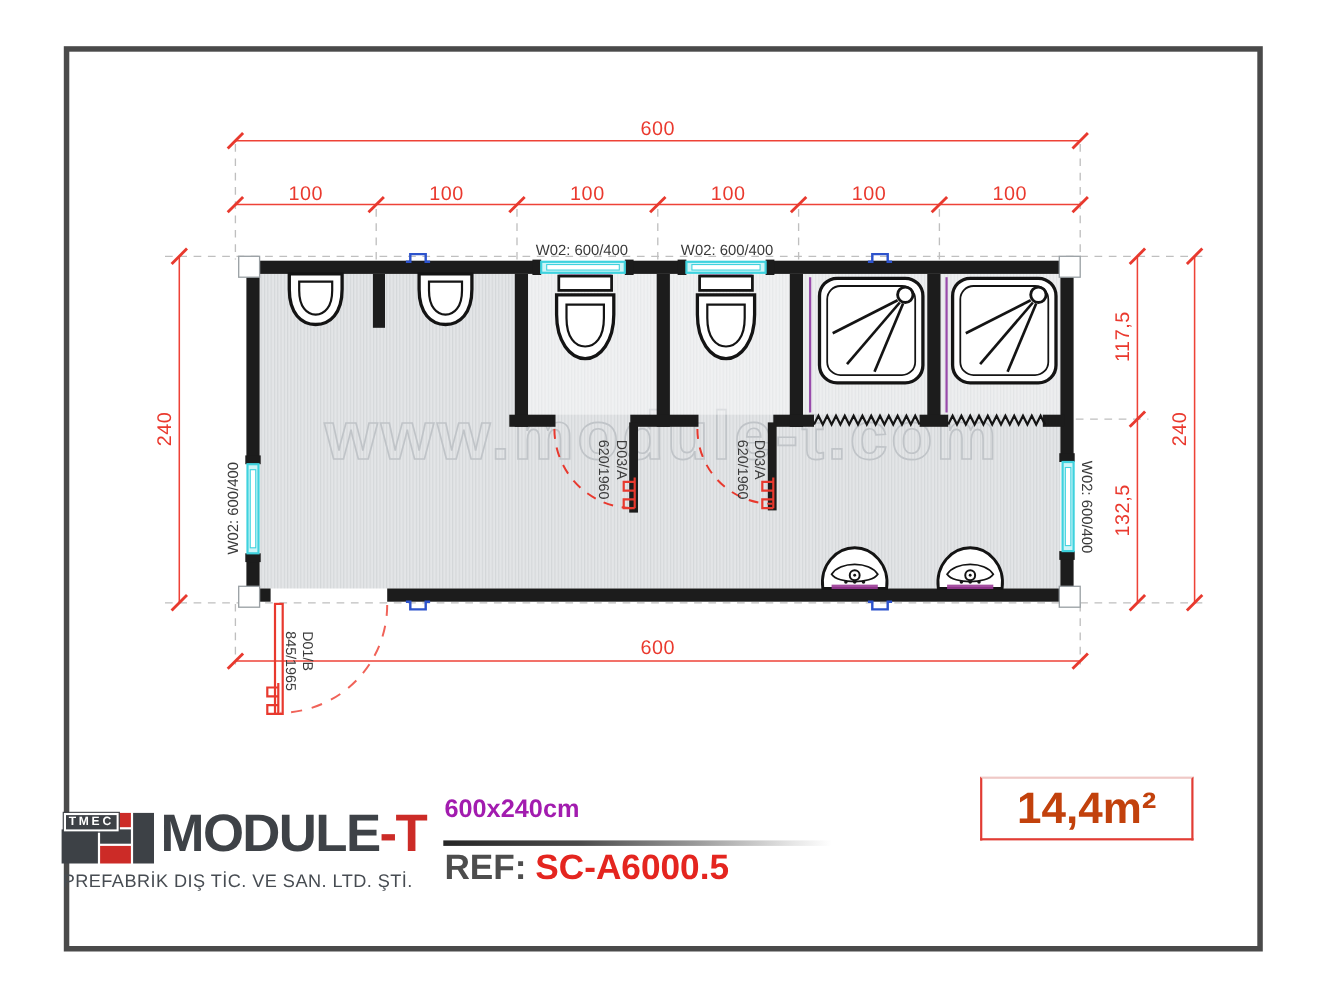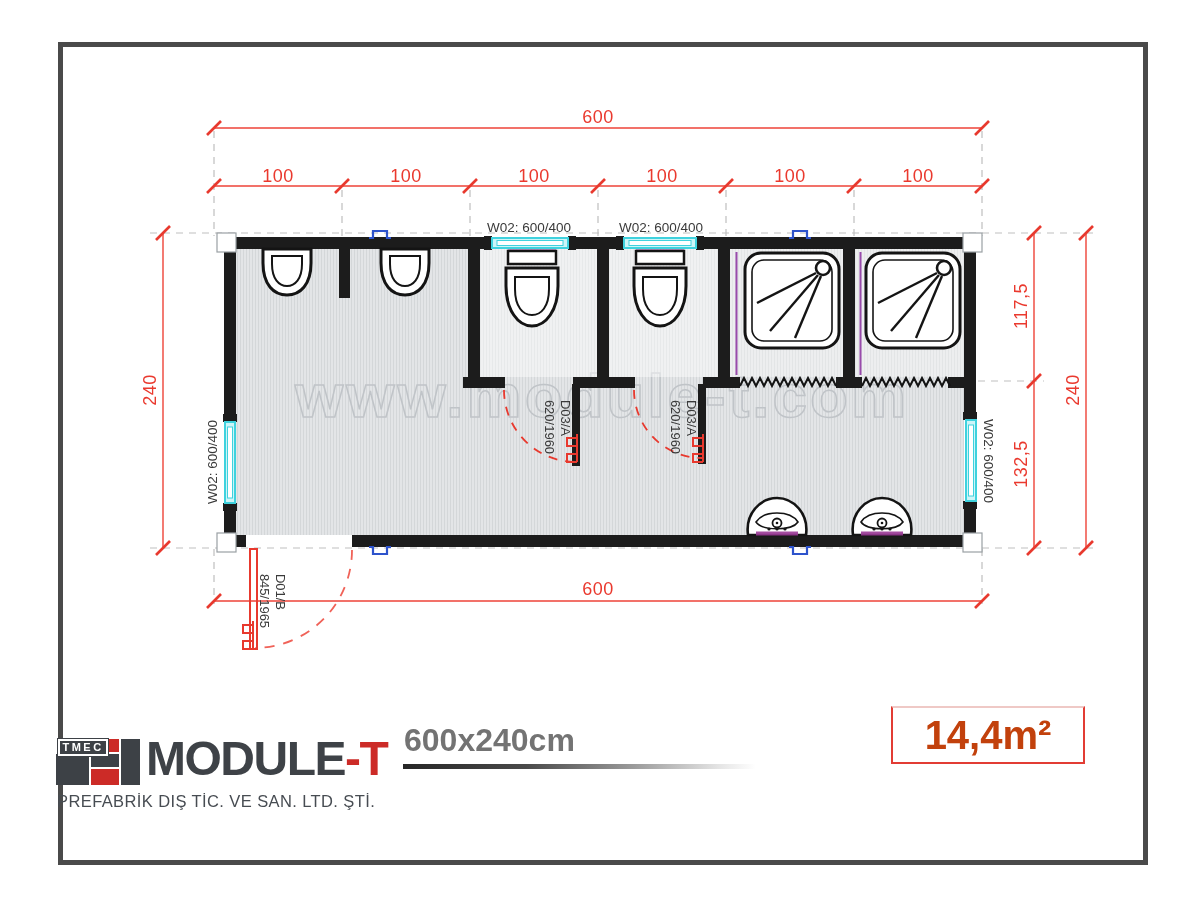--- a/index.html
+++ b/index.html
@@ -19,21 +19,21 @@
   .dk{background:#3d4146;}
   .rd{background:#cc2b27;}
   #tmec-box{position:absolute;left:58px;top:739px;width:46px;height:13px;background:#3d4146;
     border:2px solid #ffffff;outline:1px solid #3d4146;color:#fff;font-size:11px;font-weight:700;
     letter-spacing:2.5px;text-align:center;line-height:13px;}
   #brand{position:absolute;left:146px;top:731px;font-size:48px;font-weight:700;
     letter-spacing:-1.5px;color:#3e4247;text-align:center;}
   #brand .suffix{color:#cc2b27;}
   #tagline{position:absolute;left:57px;top:792px;font-size:16.5px;font-weight:400;
     color:#474c52;letter-spacing:.4px;}
-  #size-text{position:absolute;left:404px;top:722px;font-size:32px;font-weight:600;color:#737373;}
+  #size-text{position:absolute;left:404px;top:722px;font-size:23px;font-weight:600;color:#a21caf;}
   #divider{position:absolute;left:403px;top:764px;width:353px;height:5px;
     background:linear-gradient(to right,#262626 0%,#4a4a4a 35%,#9a9a9a 65%,#e6e6e6 90%,#ffffff 100%);}
   #ref-line{position:absolute;left:404px;top:770px;font-size:32px;font-weight:700;}
   #ref-line .ref-label{color:#4d4d4d;}
   #ref-line .ref-value{color:#e4251f;margin-left:8px;}
   #area-badge{position:absolute;left:891px;top:706px;width:190px;height:54px;
     border:2px solid #e23c34;border-top-color:#efc9c6;display:flex;align-items:center;
     justify-content:center;font-size:40px;font-weight:800;color:#c2410c;background:#fff;}
 </style>
 </head>
@@ -296,16 +296,19 @@
     <div class="logo-tile dk" style="left:56px;top:754px;width:33px;height:31px"></div>
     <div class="logo-tile dk" style="left:91px;top:754px;width:28px;height:13px"></div>
     <div class="logo-tile rd" style="left:91px;top:769px;width:28px;height:16px"></div>
     <div id="tmec-box">TMEC</div>
   </div>
   <div id="brand"><span>MODULE</span><span class="suffix">-T</span></div>
   <div id="tagline">PREFABRİK DIŞ TİC. VE SAN. LTD. ŞTİ.</div>
 
   <div id="size-text">600x240cm</div>
   <div id="divider"></div>
+  <div id="ref-line">
+    <span class="ref-label">REF:</span><span class="ref-value">SC-A6000.5</span>
+  </div>
 
   <div id="area-badge">14,4m²</div>
 
 </div>
 
 </body></html>

